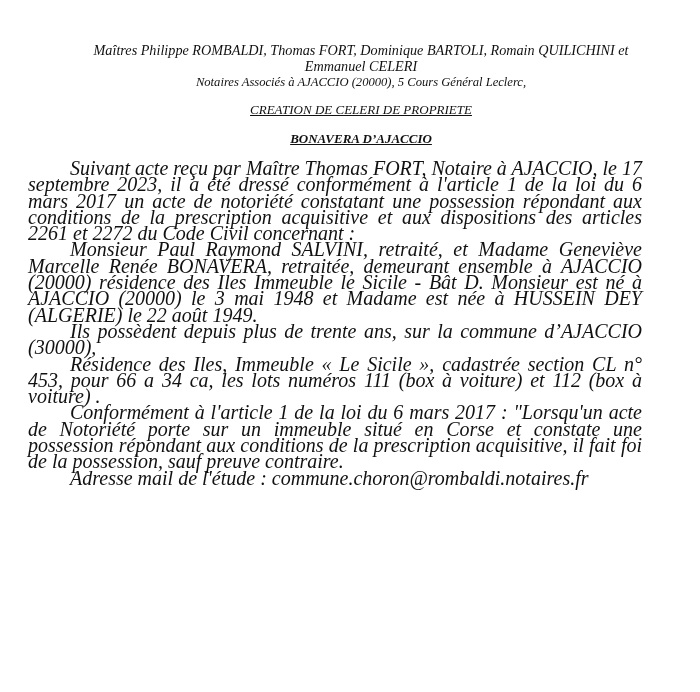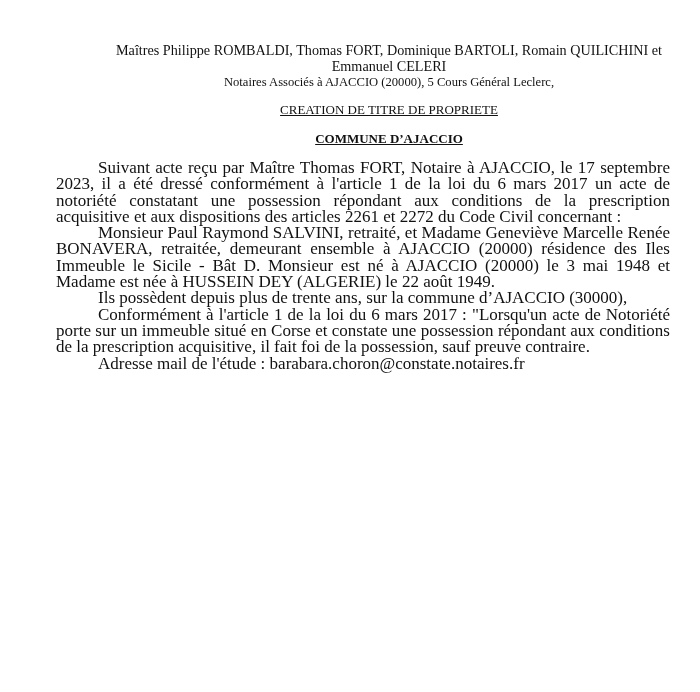--- a/index.html
+++ b/index.html
@@ -10,23 +10,24 @@
     body {
       width: 700px;
       height: 692px;
       position: relative;
       overflow: hidden;
       font-family: "Liberation Serif", serif;
       color: #111111;
     }
     .page {
       position: absolute;
-      left: 56px;
+      left: 28px;
       top: 42px;
       width: 614px;
+      font-style: italic;
     }
     .header-names {
       text-align: center;
       font-size: 14.2px;
       line-height: 16px;
       margin-left: 42px;
       margin-right: -10px;
     }
     .header-address {
       text-align: center;
@@ -49,37 +50,38 @@
       font-size: 13px;
       font-weight: bold;
       text-decoration: underline;
       line-height: 16px;
       margin-top: 13px;
       margin-left: 42px;
       margin-right: -10px;
     }
     .body {
       margin-top: 13px;
-      font-size: 17px;
+      font-size: 20px;
       line-height: 16.3px;
     }
     .para {
       text-align: justify;
       text-indent: 42px;
       margin: 0;
     }
   </style>
 </head>
 <body>
 
 <div class="page">
   <div class="header-names">Maîtres Philippe ROMBALDI, Thomas FORT, Dominique BARTOLI, Romain QUILICHINI et Emmanuel CELERI</div>
   <div class="header-address">Notaires Associés à AJACCIO (20000), 5 Cours Général Leclerc,</div>
-  <div class="title">CREATION DE TITRE DE PROPRIETE</div>
-  <div class="subtitle">COMMUNE D’AJACCIO</div>
+  <div class="title">CREATION DE CELERI DE PROPRIETE</div>
+  <div class="subtitle">BONAVERA D’AJACCIO</div>
   <div class="body">
     <p class="para">Suivant acte reçu par Maître Thomas FORT, Notaire à AJACCIO, le 17 septembre 2023, il a été dressé conformément à l'article 1 de la loi du 6 mars 2017 un acte de notoriété constatant une possession répondant aux conditions de la prescription acquisitive et aux dispositions des articles 2261 et 2272 du Code Civil concernant :</p>
     <p class="para">Monsieur Paul Raymond SALVINI, retraité, et Madame Geneviève Marcelle Renée BONAVERA, retraitée, demeurant ensemble à AJACCIO (20000) résidence des Iles Immeuble le Sicile - Bât D. Monsieur est né à AJACCIO (20000) le 3 mai 1948 et Madame est née à HUSSEIN DEY (ALGERIE) le 22 août 1949.</p>
     <p class="para">Ils possèdent depuis plus de trente ans, sur la commune d’AJACCIO (30000),</p>
+    <p class="para">Résidence des Iles, Immeuble « Le Sicile », cadastrée section CL n° 453, pour 66 a 34 ca, les lots numéros 111 (box à voiture) et 112 (box à voiture) .</p>
     <p class="para">Conformément à l'article 1 de la loi du 6 mars 2017 : "Lorsqu'un acte de Notoriété porte sur un immeuble situé en Corse et constate une possession répondant aux conditions de la prescription acquisitive, il fait foi de la possession, sauf preuve contraire.</p>
-    <p class="para">Adresse mail de l'étude : barabara.choron@constate.notaires.fr</p>
+    <p class="para">Adresse mail de l'étude : commune.choron@rombaldi.notaires.fr</p>
   </div>
 </div>
 
 </body></html>

